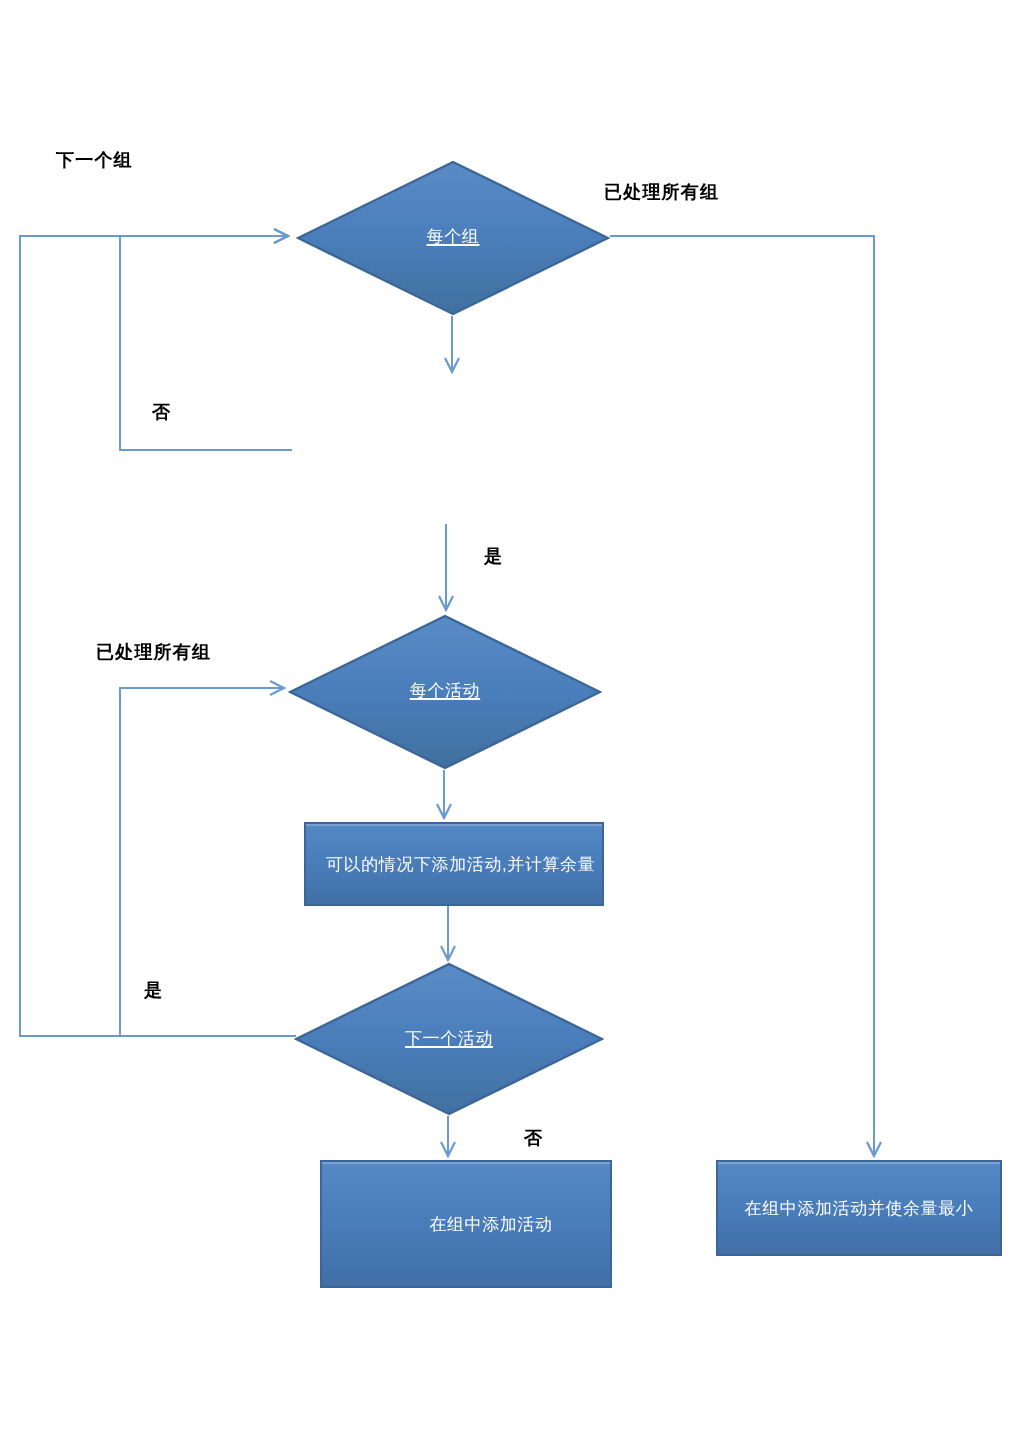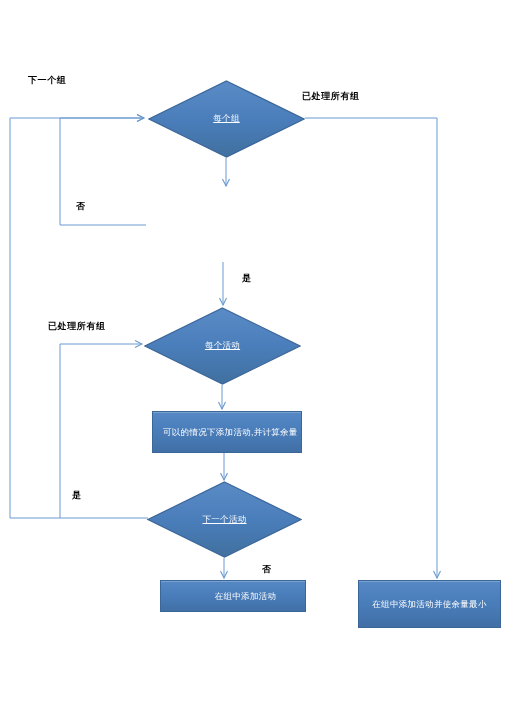--- a/index.html
+++ b/index.html
@@ -140,21 +140,21 @@
     <span class="dia-label">每个活动</span>
   </div>
 
   <div class="node diamond" style="left:147px; top:481px; width:155px; height:77px;">
     <svg class="dia-shape" viewBox="0 0 155 77" preserveAspectRatio="none">
       <polygon points="77.5,1 154,38.5 77.5,76 1,38.5" fill="url(#g1)" stroke="#3b6698" stroke-width="1.2"></polygon>
     </svg>
     <span class="dia-label">下一个活动</span>
   </div>
 
-  <div class="node process" style="left:160px; top:580px; width:146px; height:32px;padding-left:25px;">
+  <div class="node process" style="left:160px; top:580px; width:146px; height:64px;padding-left:25px;">
     <span>在组中添加活动</span>
   </div>
 
   <div class="node process" style="left:358px; top:580px; width:143px; height:48px;">
     <span>在组中添加活动并使余量最小</span>
   </div>
 
   <div class="edge-label" style="left:28px; top:74px;">下一个组</div>
 
   <div class="edge-label" style="left:302px; top:90px;">已处理所有组</div>

